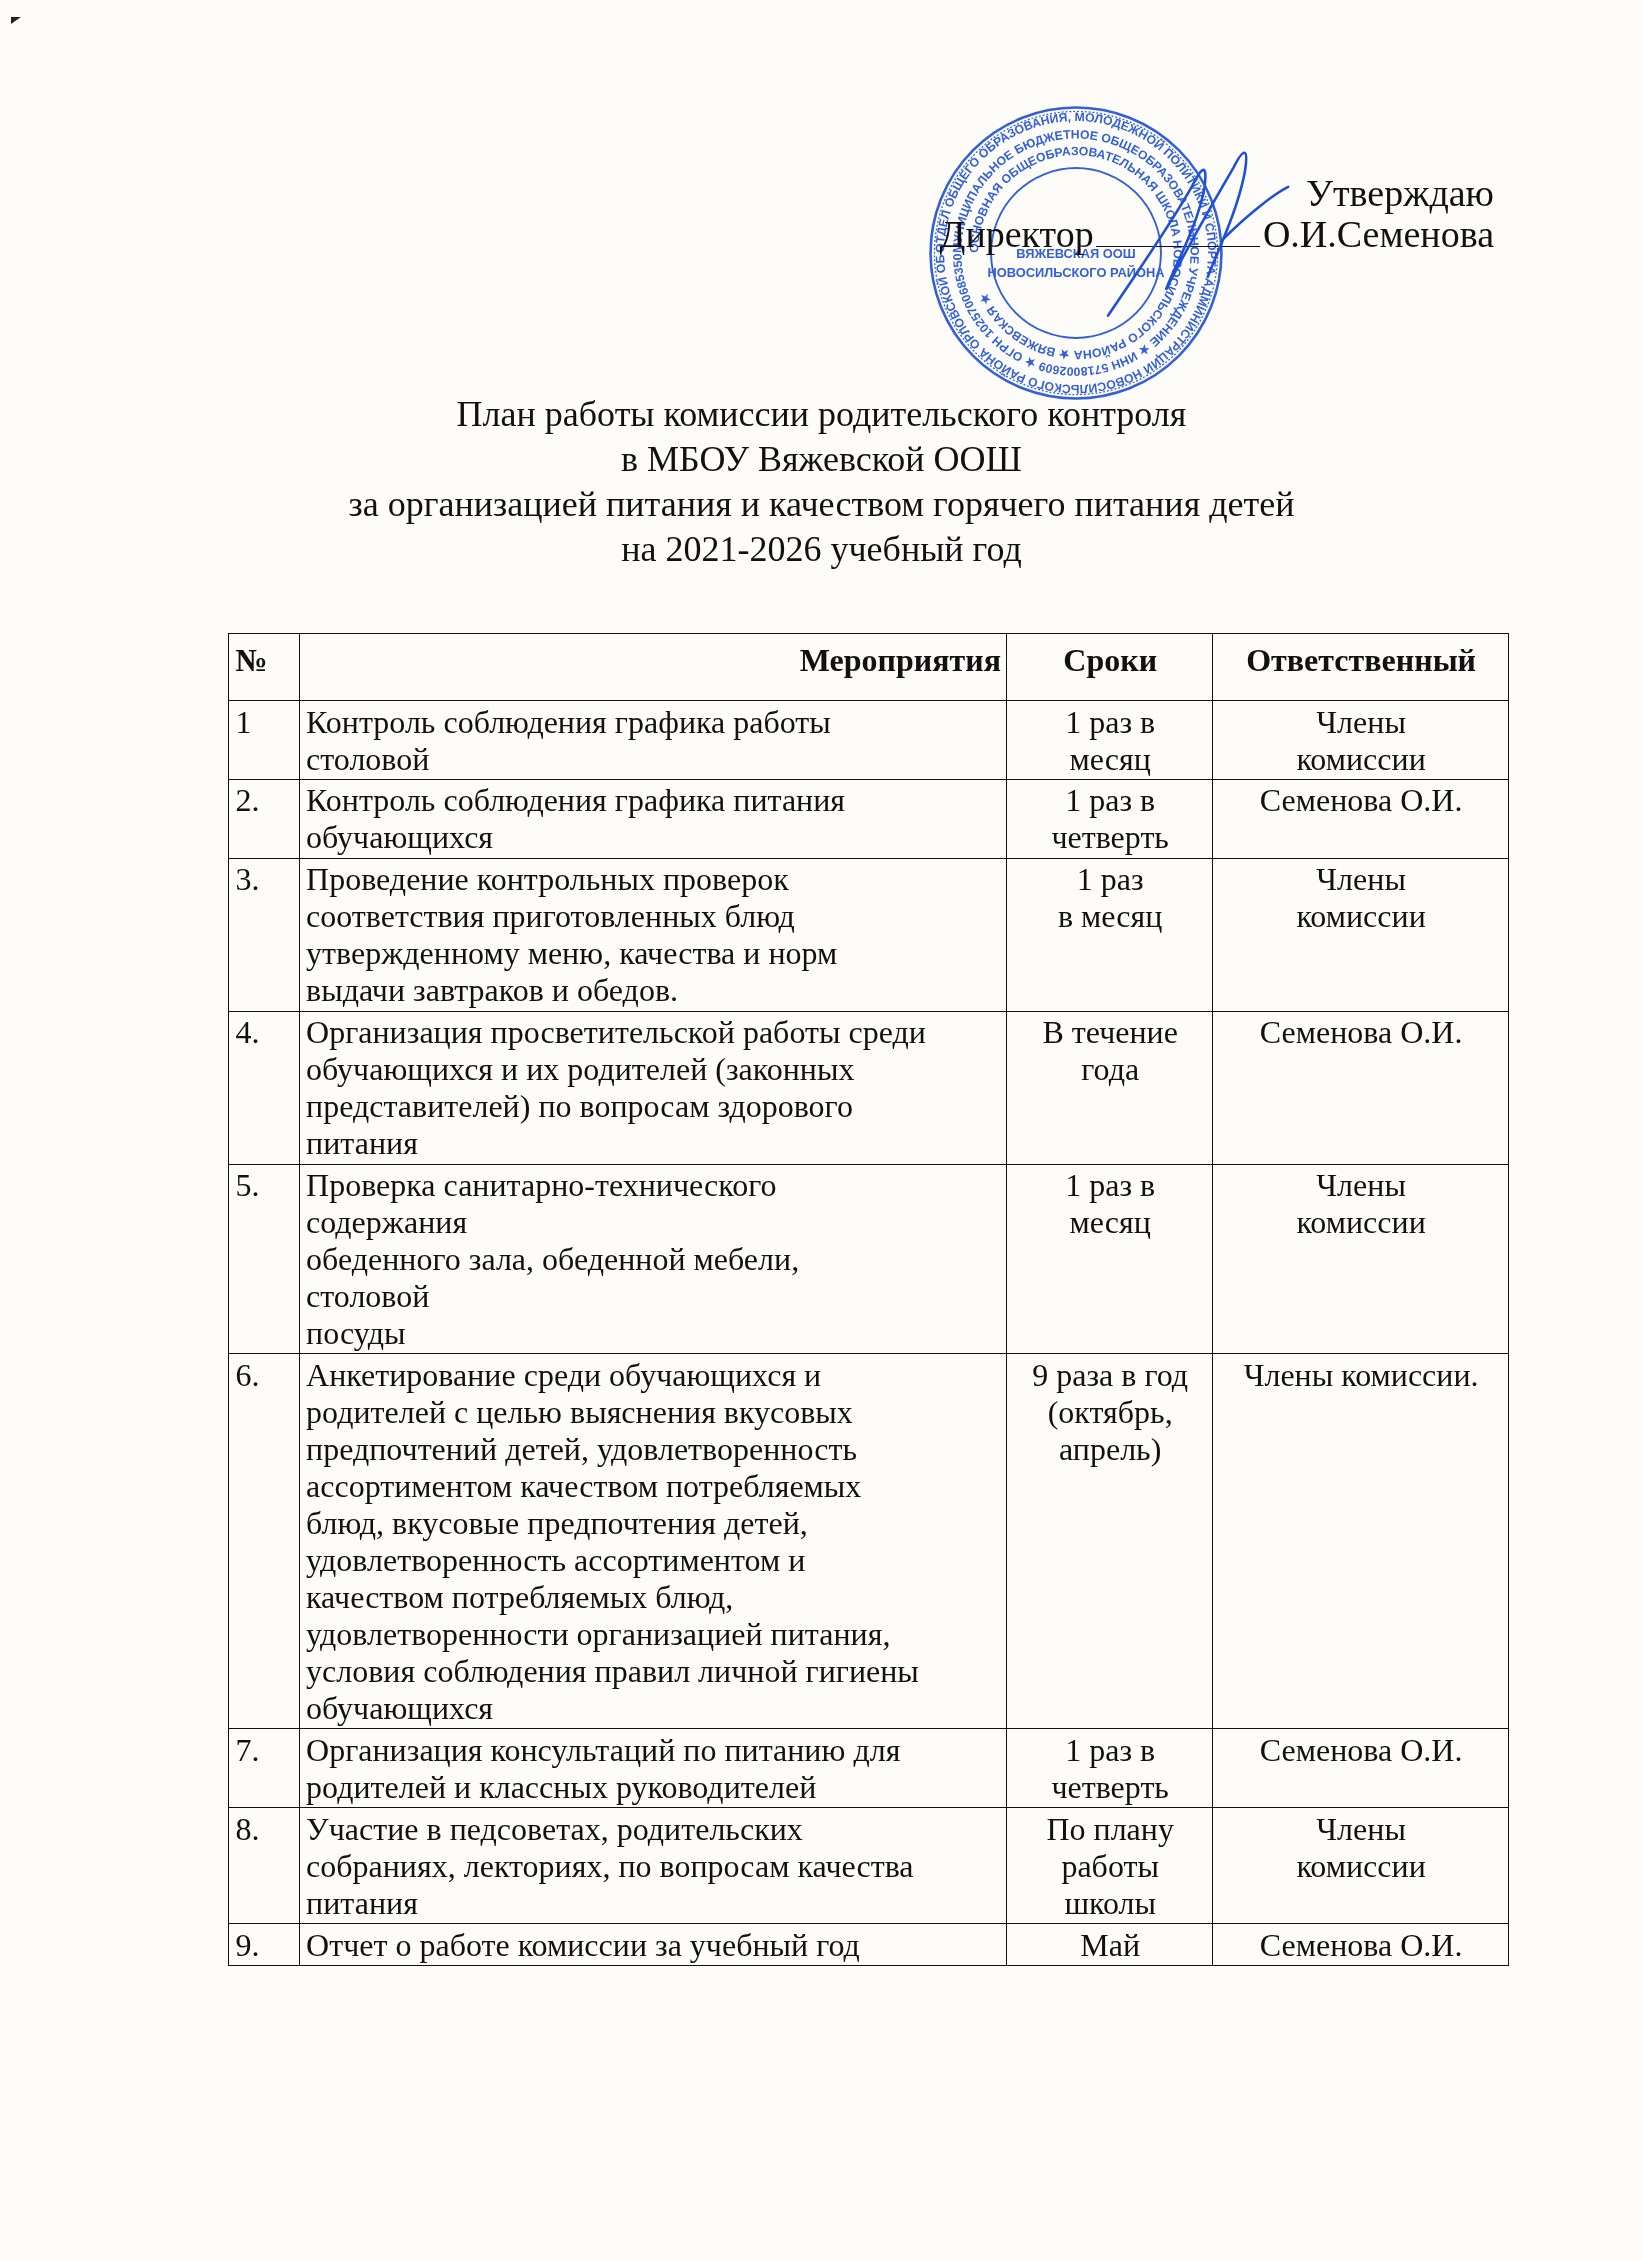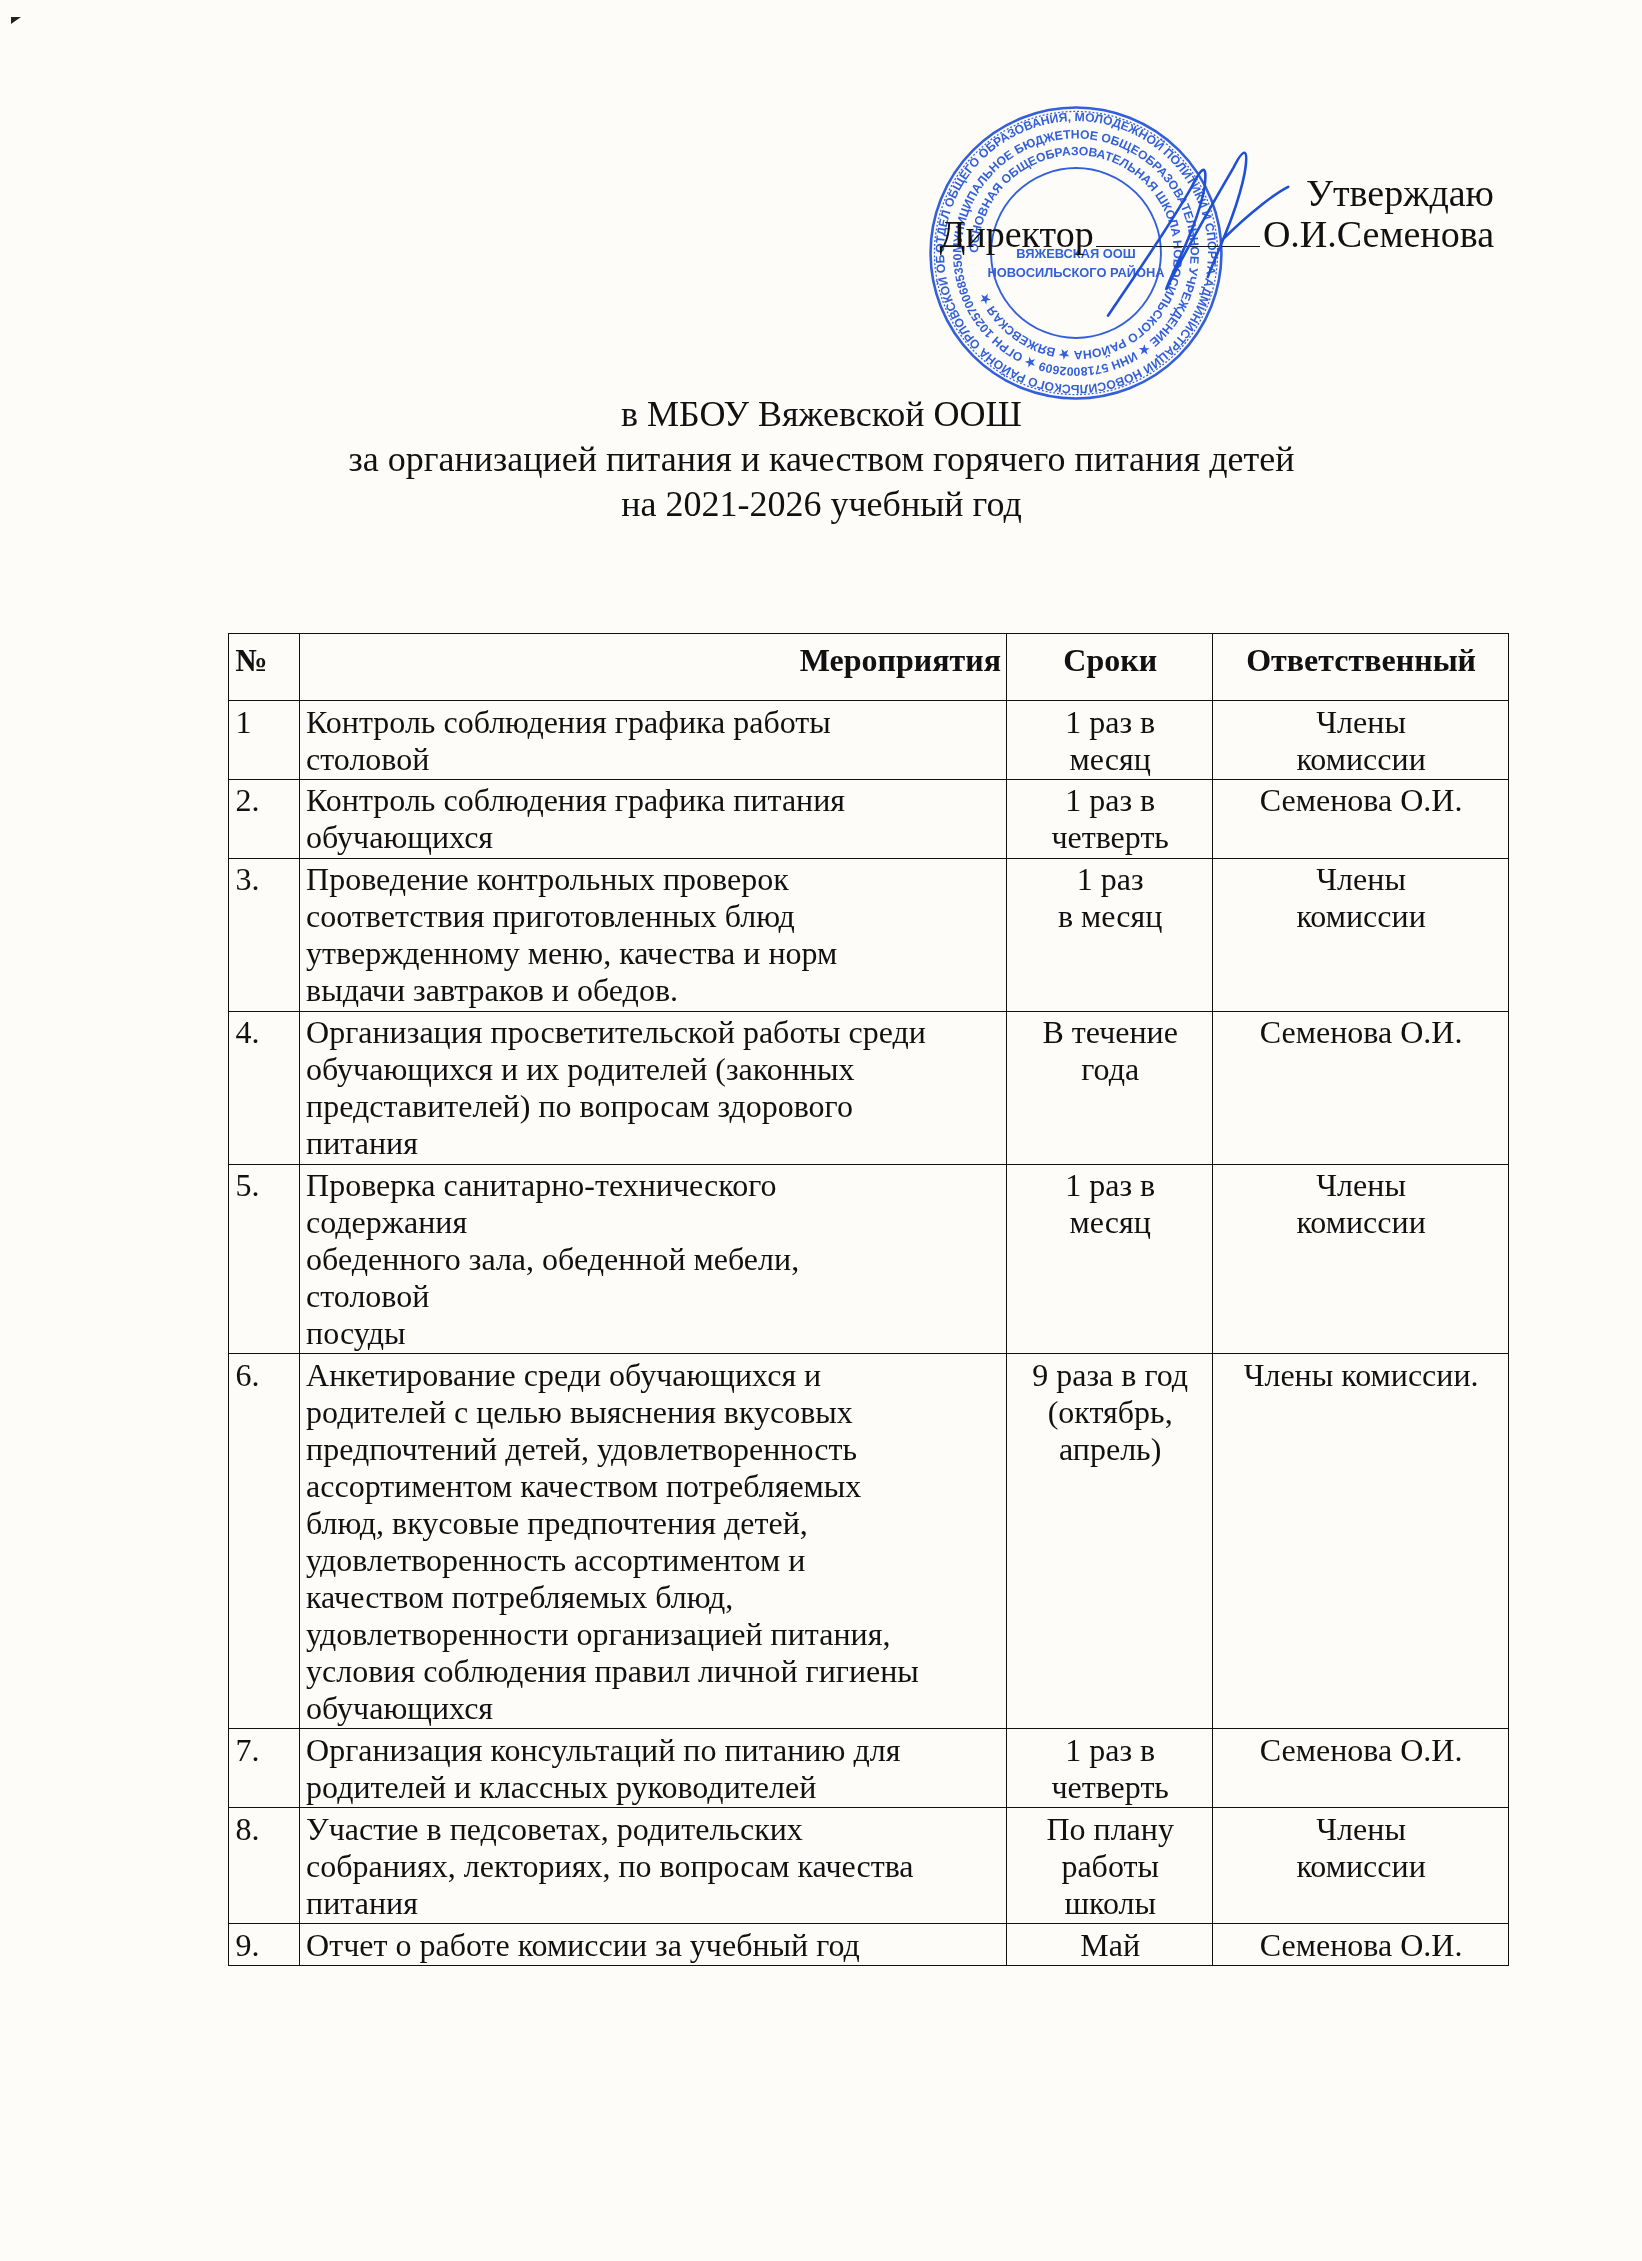--- a/index.html
+++ b/index.html
@@ -83,20 +83,21 @@
 </svg>
 
 <div class="approval">
   <div class="line">Утверждаю</div>
   <div class="line">
     <span>Директор</span><span class="sig-blank"></span><span>О.И.Семенова</span>
   </div>
 </div>
 
 <div class="title">
+  <div>План работы комиссии родительского контроля</div>
   <div>в МБОУ Вяжевской ООШ</div>
   <div>за организацией питания и качеством горячего питания детей</div>
   <div>на 2021-2026 учебный год</div>
 </div>
 
 <table class="plan">
   <thead>
     <tr>
       <th class="c-num col-num">№</th>
       <th class="c-act" style="text-align:right">Мероприятия</th>

